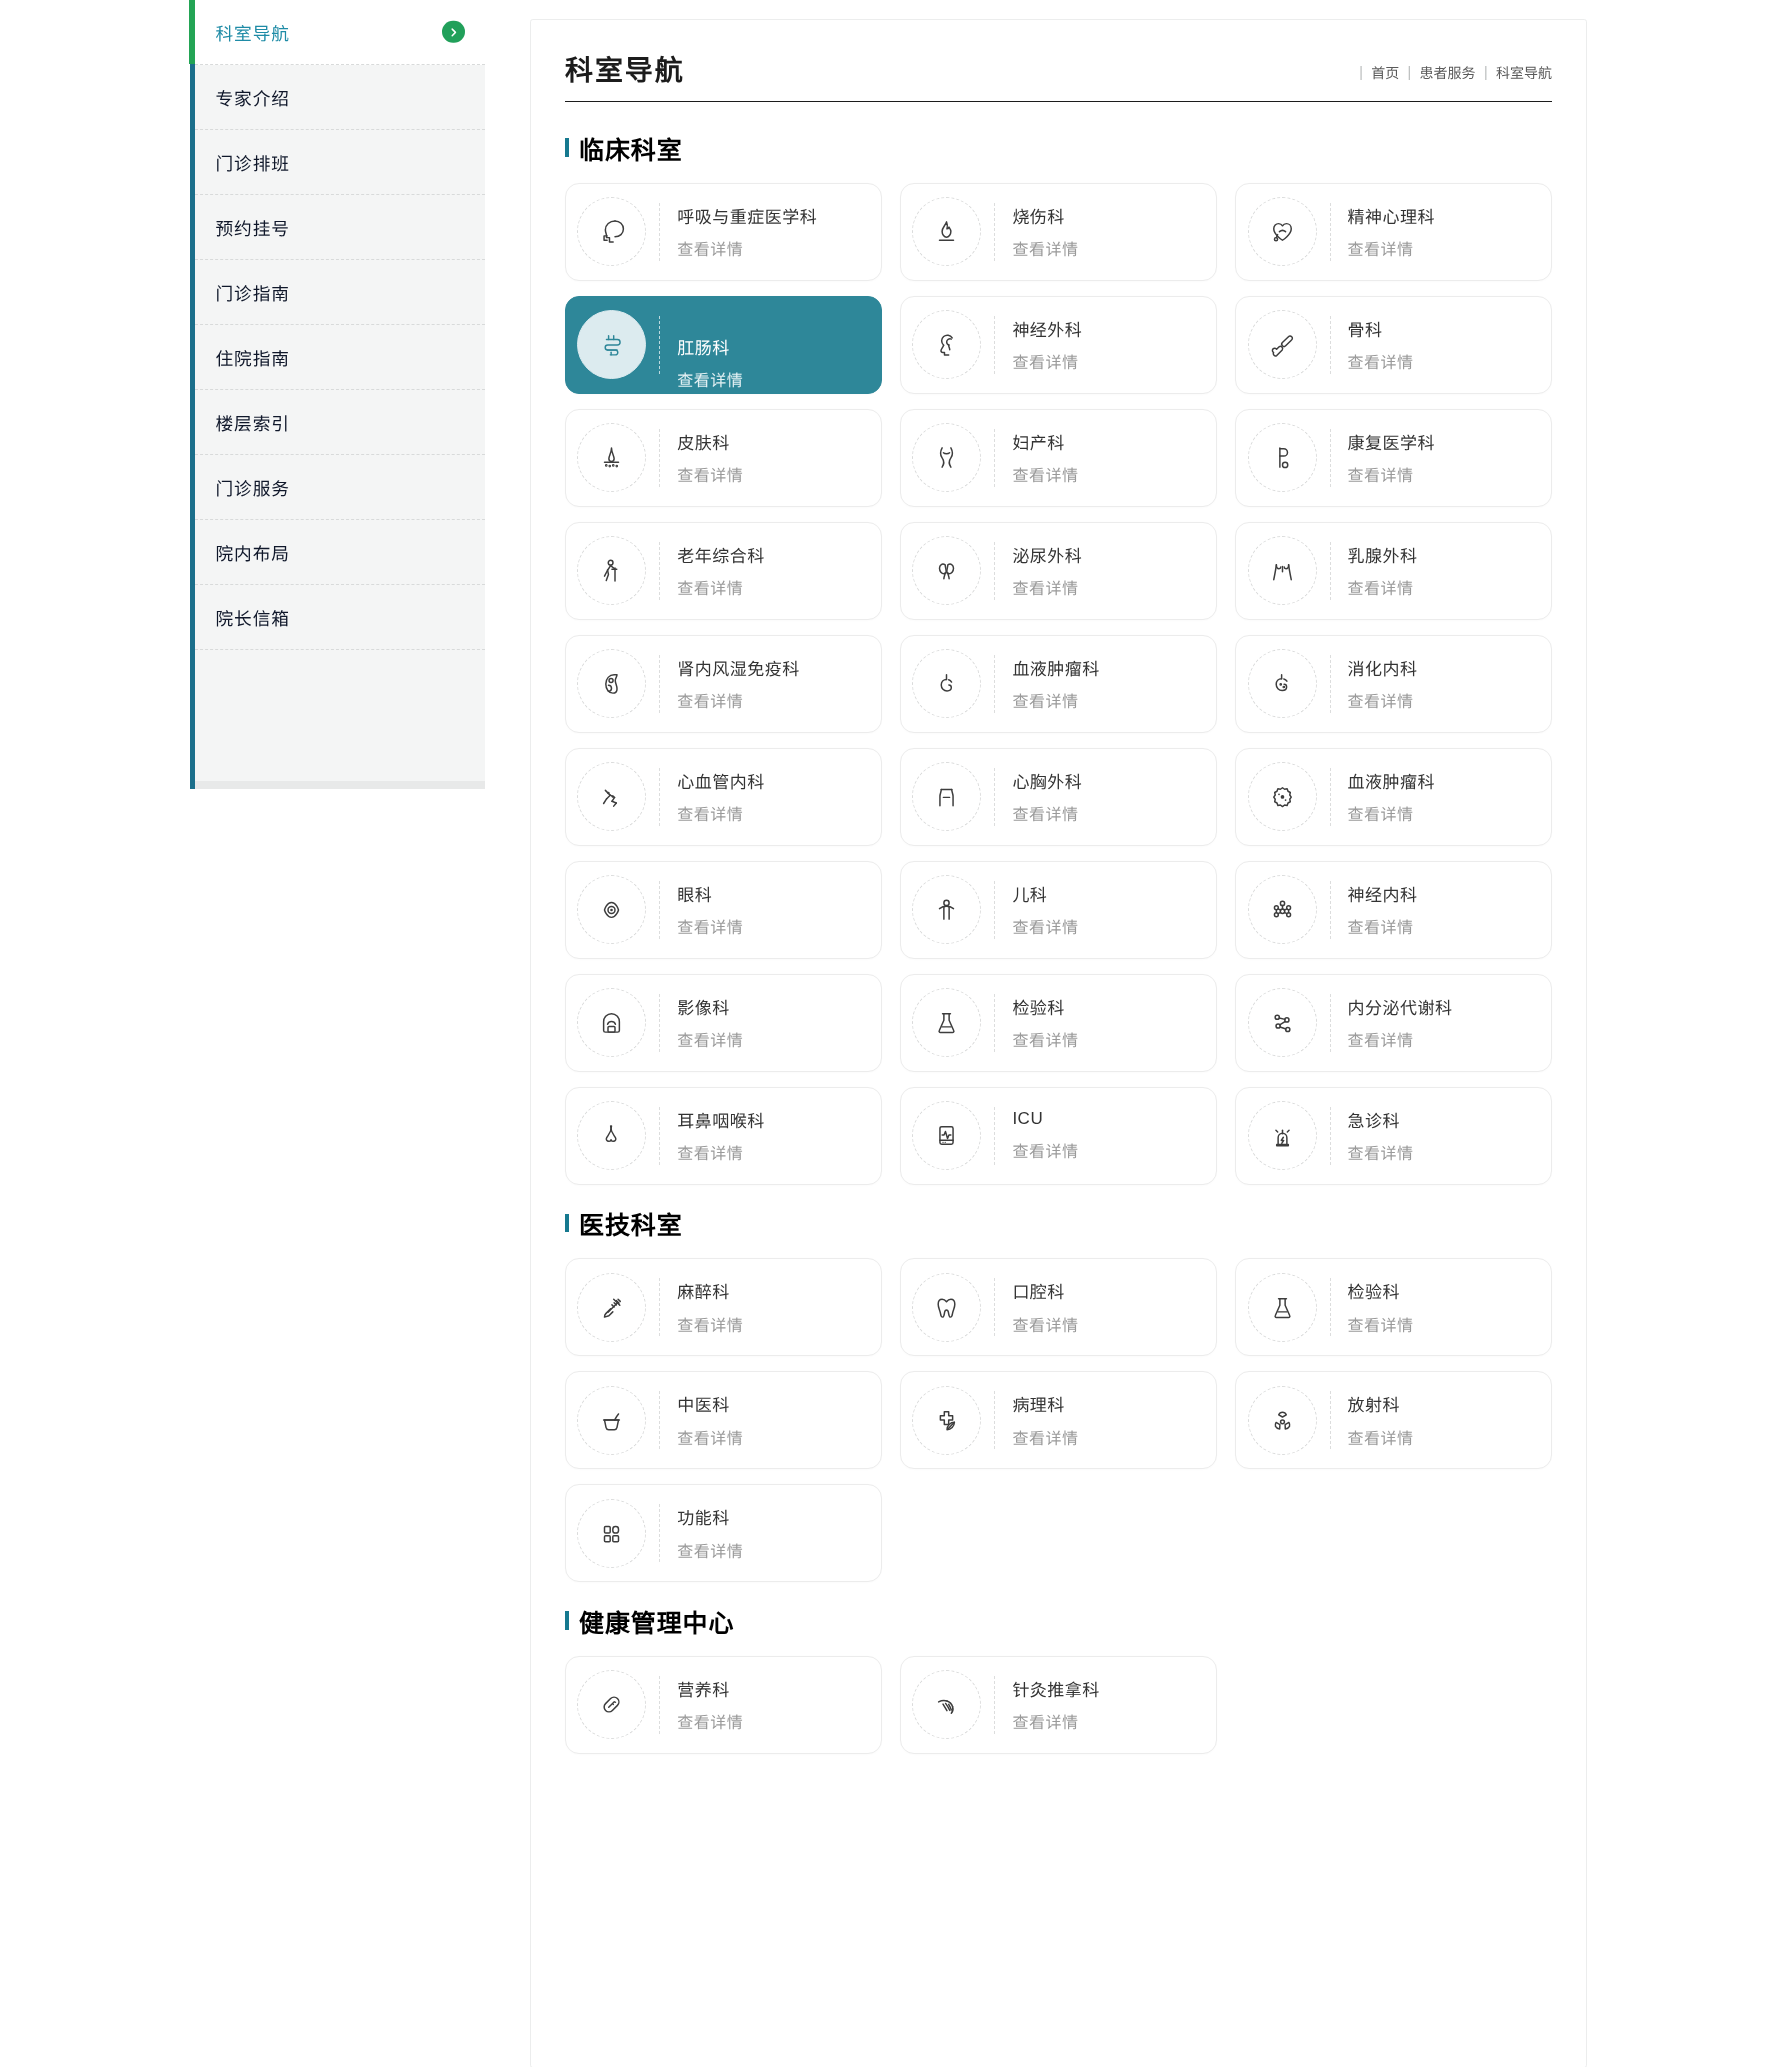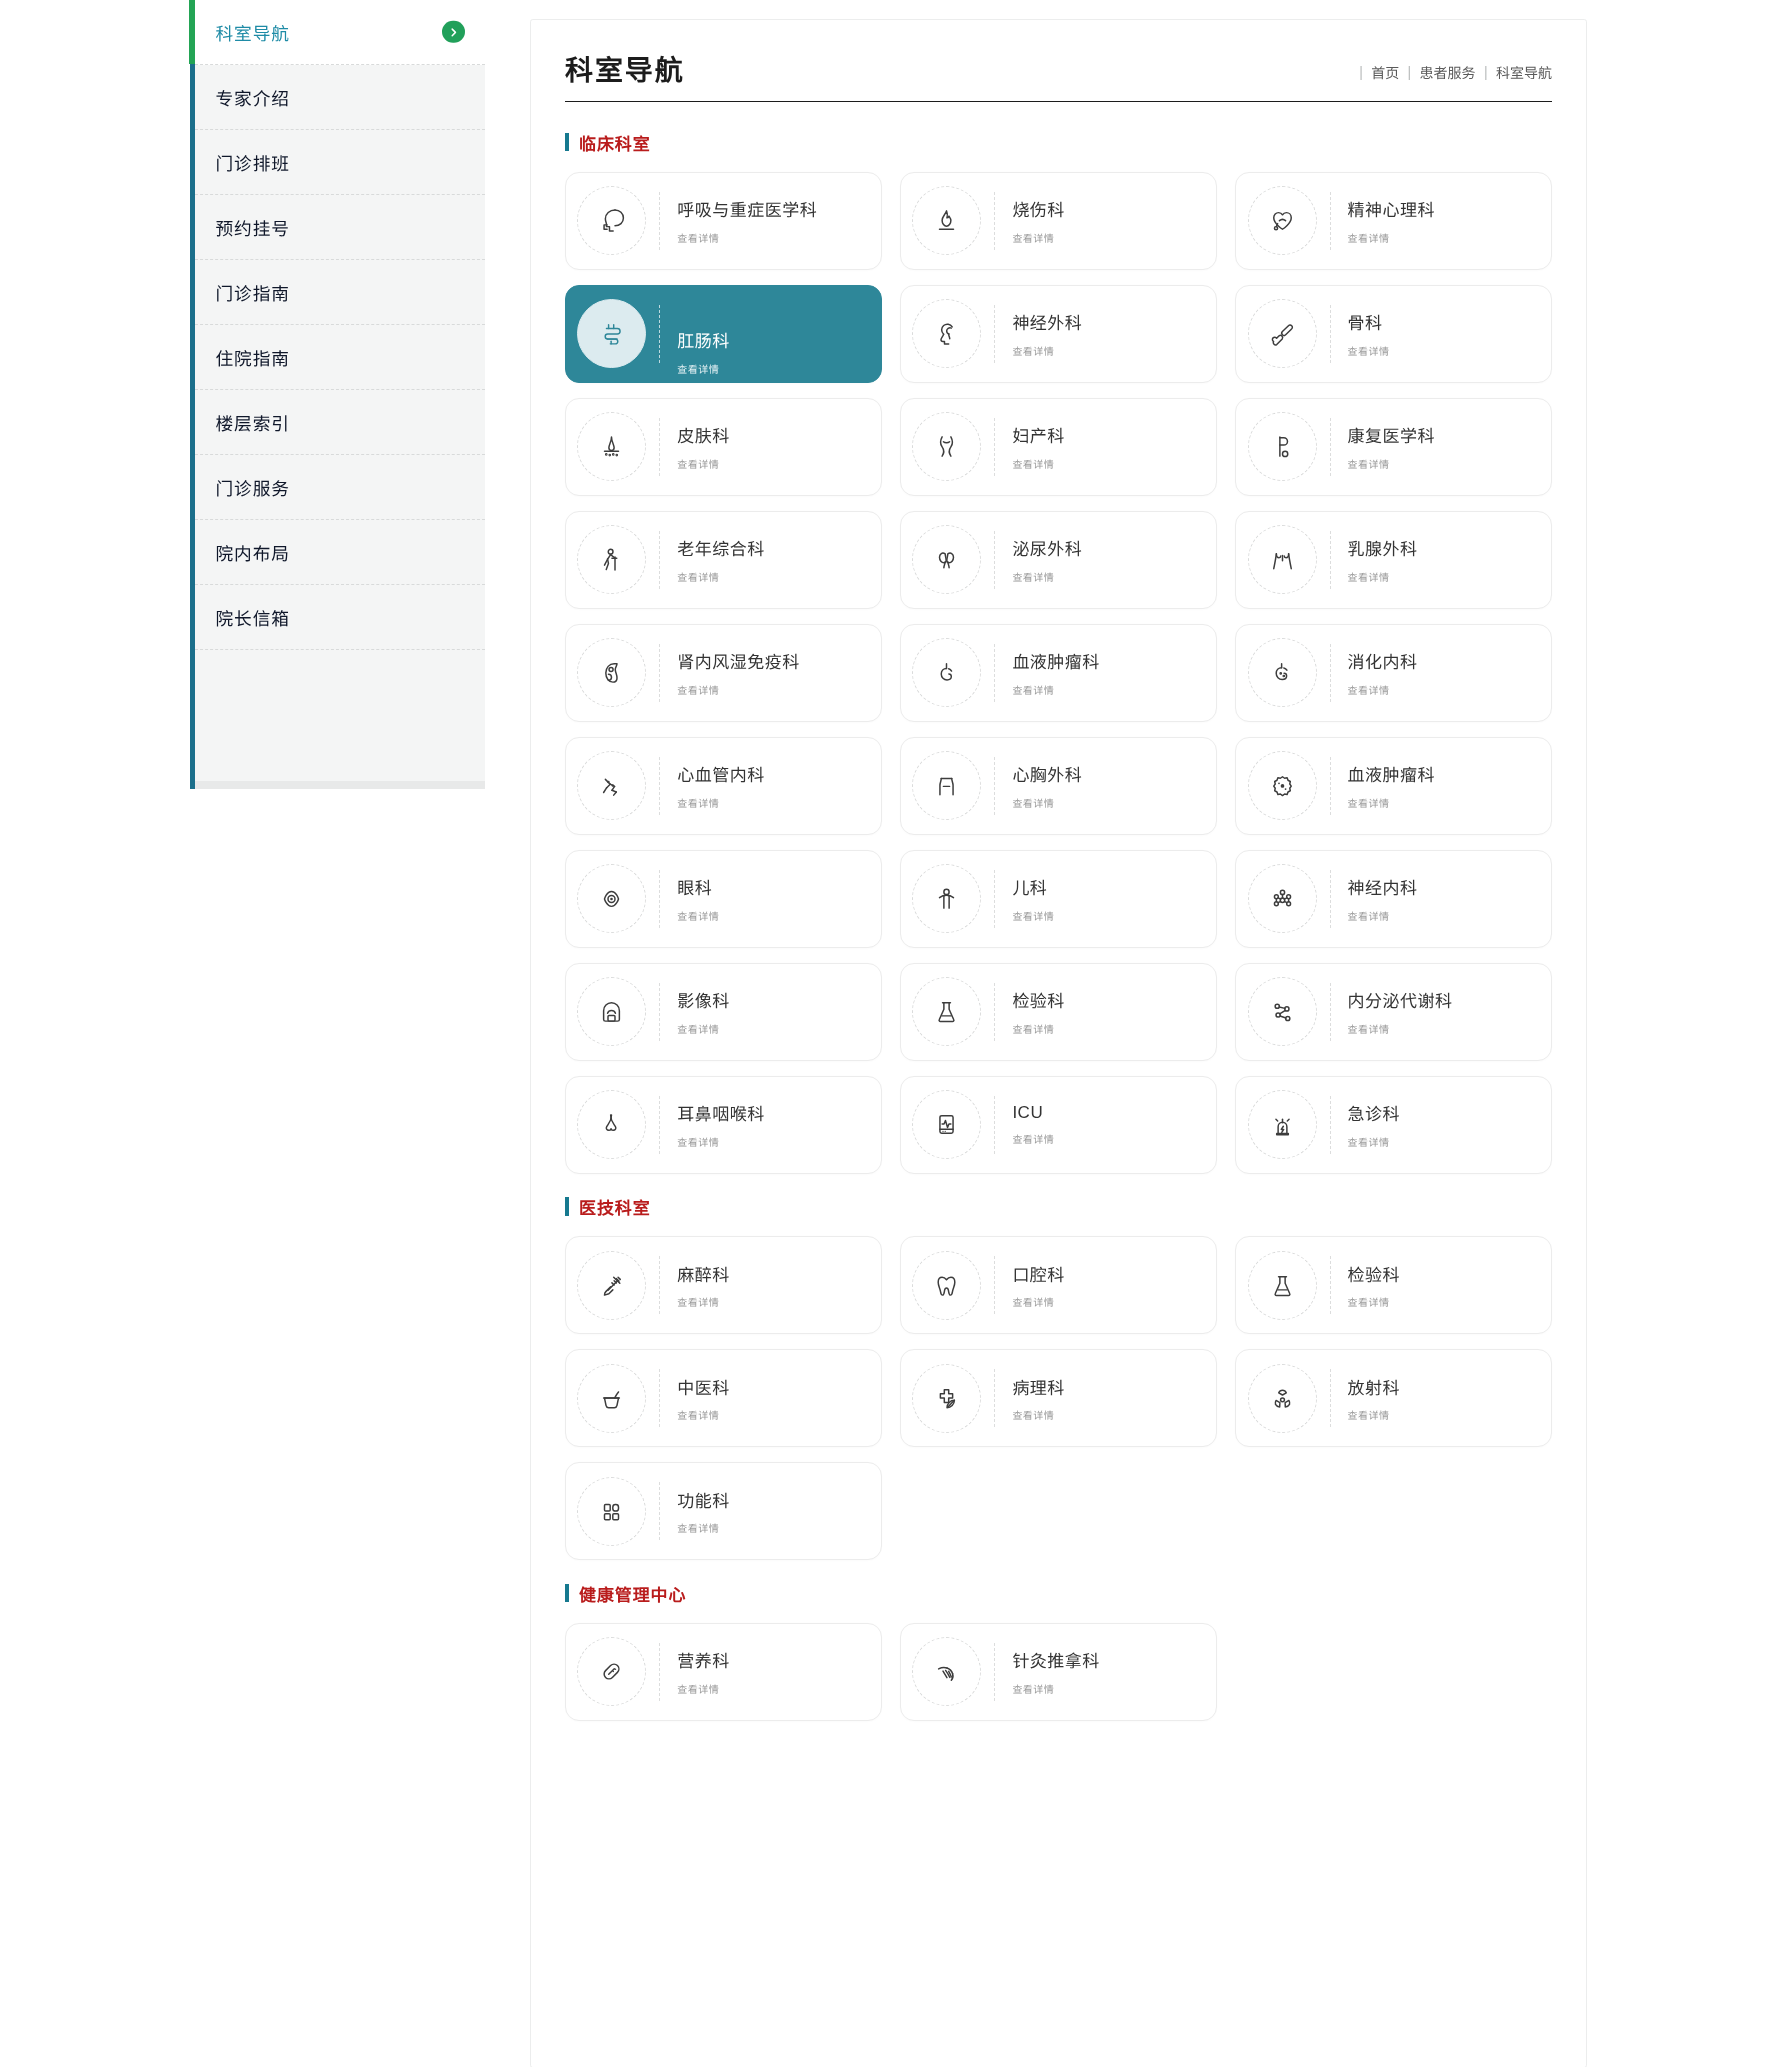--- a/index.html
+++ b/index.html
@@ -118,23 +118,23 @@
     color: #b9bcbc;
     margin: 0 8.4px;
   }
   .breadcrumb .crumb { cursor: pointer; white-space: nowrap; }
 
   
   .section { margin-bottom: 9.3px; }
   .section-title {
     display: flex;
     align-items: center;
-    font-size: 17px;
+    font-size: 25px;
     font-weight: bold;
-    color: #b91c1c;
+    color: #000000;
     letter-spacing: 0.9px;
     margin: 20.5px 0 17px 0;
   }
   .section-title::before {
     content: "";
     display: inline-block;
     width: 3.7px;
     height: 18.6px;
     background: #16798f;
     margin-right: 10.3px;
@@ -183,21 +183,21 @@
     gap: 8.4px;
     overflow: hidden;
   }
   .dept-name {
     font-size: 17px;
     color: #333333;
     letter-spacing: 0.5px;
     white-space: nowrap;
   }
   .dept-more {
-    font-size: 10px;
+    font-size: 16px;
     color: #9a9a9a;
     letter-spacing: 0.5px;
   }
 
   
   .dept-card.active {
     background: #2e8799;
     border-color: #2e8799;
   }
   .dept-card.active .dept-icon {

